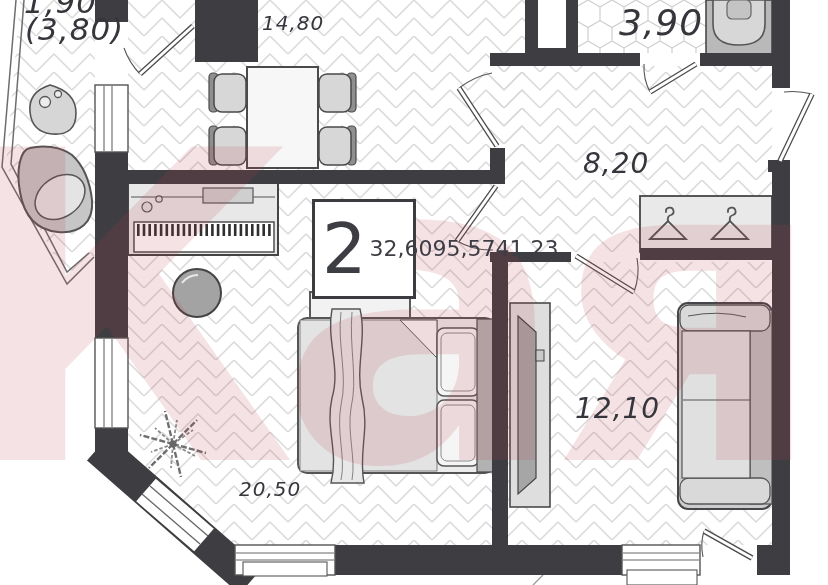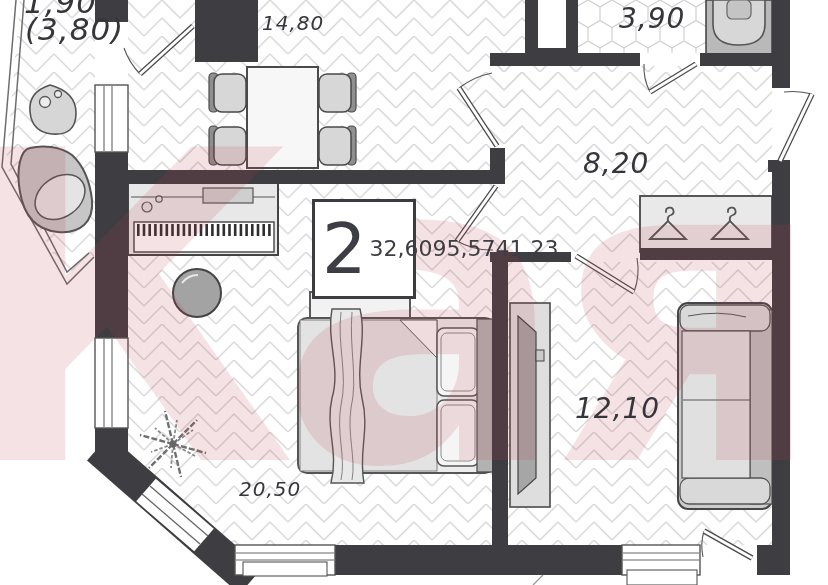--- a/index.html
+++ b/index.html
@@ -5,21 +5,21 @@
   html,body{margin:0;padding:0;background:#fff;}
   .stage{position:relative;width:828px;height:585px;background:#ffffff;overflow:hidden;
          font-family:"DejaVu Sans", sans-serif;}
   .plan-svg{position:absolute;left:0;top:0;z-index:1;}
   .watermark{position:absolute;left:-55px;top:96px;font-size:430px;font-weight:bold;line-height:1;
              letter-spacing:-18px;color:rgba(186,62,80,0.15);z-index:2;pointer-events:none;white-space:nowrap;}
   .room-label{position:absolute;z-index:3;font-style:italic;color:#35353b;letter-spacing:1px;white-space:nowrap;}
   .lbl-balcony-main{left:24px;top:-16px;font-size:31px;}
   .lbl-balcony-alt{left:5px;top:11px;font-size:31px;margin-left:20px;}
   .lbl-kitchen{left:262px;top:11px;font-size:20px;}
-  .lbl-bathroom{left:619px;top:2px;font-size:28px;}
+  .lbl-bathroom{left:619px;top:2px;font-size:36px;}
   .lbl-hallway{left:583px;top:147px;font-size:28px;text-align:center;}
   .lbl-bedroom{left:575px;top:392px;font-size:28px;}
   .lbl-living{left:239px;top:477px;font-size:20px;}
   .legend{position:absolute;left:312px;top:199px;width:104px;height:100px;box-sizing:border-box;
           background:#fff;border:3px solid #3b3b40;z-index:4;display:flex;align-items:center;
           padding:4px 4px 4px 7px;}
   .legend-count{font-size:70px;color:#3d3d44;line-height:0.85;margin-right:3px;margin-top:2px;}
   .legend-areas{display:flex;flex-direction:row;justify-content:flex-start;}
   .legend-areas div{font-size:22px;color:#3d3d44;line-height:1.22;}
 </style>

